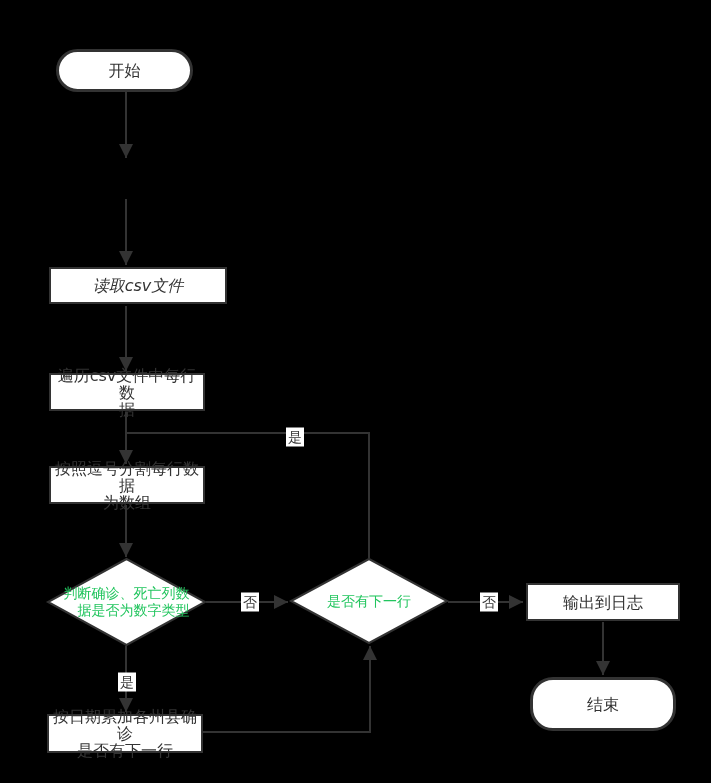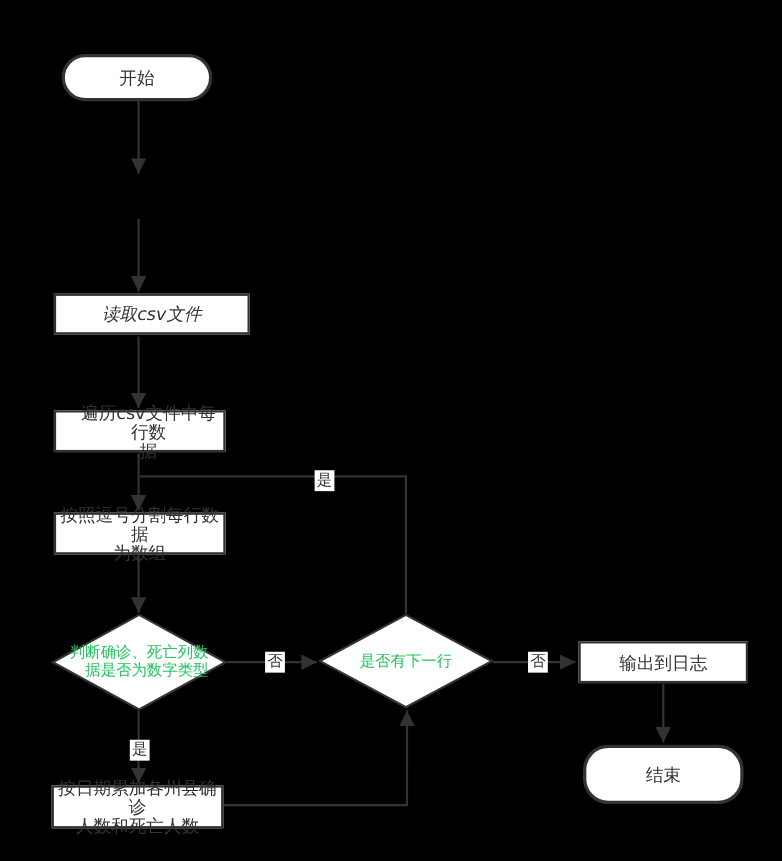--- a/index.html
+++ b/index.html
@@ -80,31 +80,31 @@
     </g>
     <polygon points="126.5,559 205,602 126.5,645 48,602" fill="#ffffff" stroke="#333333" stroke-width="2"></polygon>
     <polygon points="369,559 447,601 369,643 291,601" fill="#ffffff" stroke="#333333" stroke-width="2"></polygon>
   </svg>
 
   <div class="node terminator" style="left:56px; top:49px; width:137px; height:43px;">开始</div>
 
 
   <div class="node" style="left:49px; top:267px; width:178px; height:37px;font-style:italic;">读取csv文件</div>
 
-  <div class="node" style="left:49px; top:373px; width:156px; height:38px;padding-left:16px;">遍历csv文件中每行数
+  <div class="node" style="left:49px; top:373px; width:156px; height:38px;">遍历csv文件中每行数
 据</div>
 
   <div class="node" style="left:49px; top:466px; width:156px; height:38px;">按照逗号分割每行数据
 为数组</div>
 
   <div class="diamond-label" style="left:48px; top:559px; width:157px; height:86px;">判断确诊、死亡列数
 据是否为数字类型</div>
 
   <div class="node" style="left:47px; top:714px; width:156px; height:39px;">按日期累加各州县确诊
-人数和死亡人数</div>
+是否有下一行</div>
 
   <div class="diamond-label" style="left:291px; top:559px; width:156px; height:84px;">是否有下一行</div>
 
   <div class="node" style="left:526px; top:583px; width:154px; height:38px;">输出到日志</div>
 
   <div class="node terminator" style="left:530px; top:677px; width:146px; height:54px;">结束</div>
 
   <div class="edge-label" style="left:295px; top:437px;">是</div>
 
   <div class="edge-label" style="left:250px; top:602px;">否</div>

